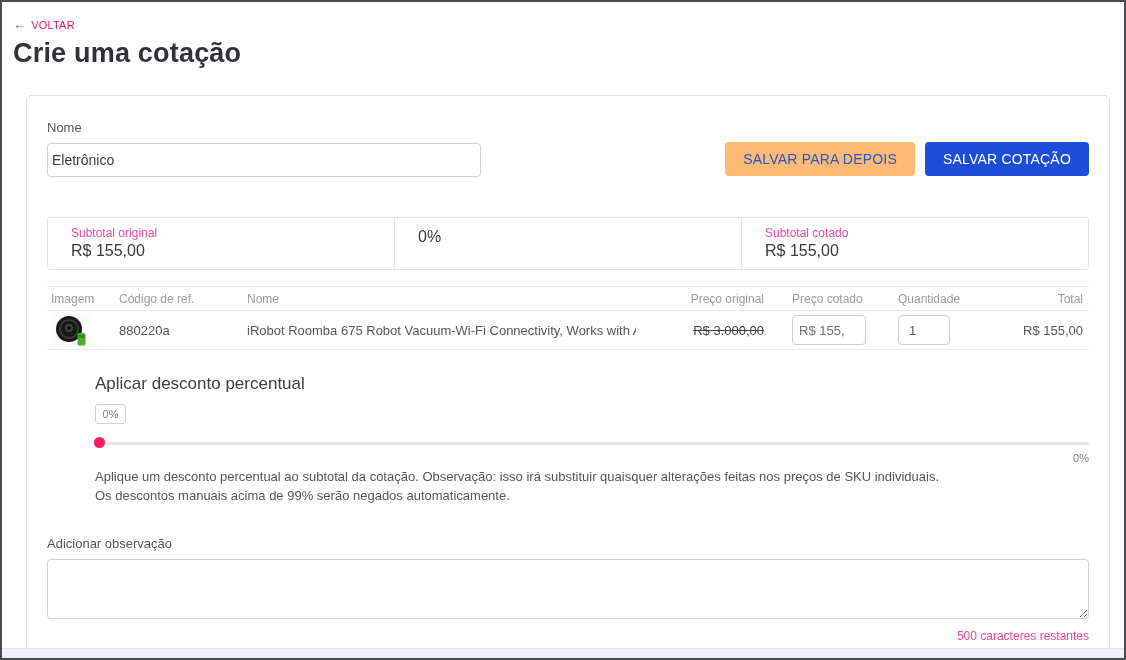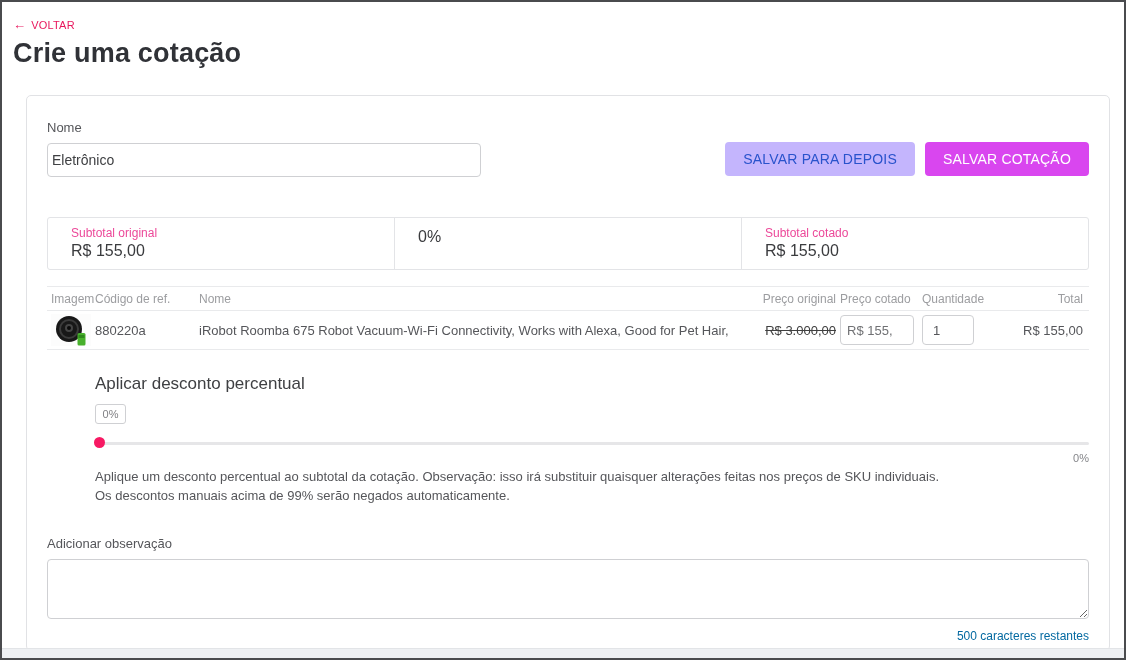--- a/index.html
+++ b/index.html
@@ -38,36 +38,36 @@
     width: 434px; height: 34px; border: 1px solid #cfd0d3; border-radius: 4px;
     padding: 0 4px; font-size: 14px; color: #3f4043; outline: none;
     font-family: "Liberation Sans", sans-serif;
   }
   .actions { display: flex; gap: 10px; margin-bottom: 1px; }
   .btn {
     height: 34px; padding: 0 18px; border: none; border-radius: 4px;
     font-size: 14px; font-weight: 500; letter-spacing: .2px; cursor: pointer;
     font-family: "Liberation Sans", sans-serif;
   }
-  .btn-secondary { background: #c4b5fd; color: #2953cc; }
-  .btn-primary { background: #d946ef; color: #ffffff; }
+  .btn-secondary { background: #fdba74; color: #2953cc; }
+  .btn-primary { background: #1d4ed8; color: #ffffff; }
 
   
   .summary {
     display: flex; margin-top: 40px; border: 1px solid #e3e4e7; border-radius: 3px;
   }
   .summary-cell { flex: 1; padding: 8px 23px 9px 23px; }
   .summary-cell + .summary-cell { border-left: 1px solid #e3e4e7; }
   .summary-label { font-size: 12px; color: #ec4899; }
   .summary-value { font-size: 16px; color: #3a3b3e; margin-top: 2px; }
 
   
   .table { margin-top: 16px; }
   .trow {
-    display: flex; align-items: center; gap: 4px; padding: 0 6px 0 4px;
+    display: flex; align-items: center; gap: 28px; padding: 0 6px 0 4px;
   }
   .thead {
     border-top: 1px solid #e9eaec; border-bottom: 1px solid #e9eaec;
     height: 25px; font-size: 12px; color: #9c9da0;
   }
   .tbody-row { height: 39px; border-bottom: 1px solid #e9eaec; font-size: 13px; color: #55565a; }
   .col-img { width: 40px; flex: none; }
   .col-ref { width: 100px; flex: none; }
   .col-name { flex: 1; min-width: 0; white-space: nowrap; overflow: hidden; }
   .col-po { width: 100px; flex: none; text-align: right; }
@@ -104,21 +104,21 @@
   .slider-value { text-align: right; font-size: 11px; color: #85868a; margin-top: 3px; }
   .discount-desc { margin-top: 4px; font-size: 13px; color: #55565a; line-height: 1.45; }
 
   
   .observation { margin-top: 30px; }
   .obs-textarea {
     width: 100%; height: 60px; border: 1px solid #cfd0d3; border-radius: 4px;
     resize: vertical; outline: none; padding: 8px 10px; font-size: 13px;
     color: #3f4043; font-family: "Liberation Sans", sans-serif;
   }
-  .chars-remaining { text-align: right; font-size: 12px; color: #0369a1; margin-top: 6px; }
+  .chars-remaining { text-align: right; font-size: 12px; color: #ec4899; margin-top: 6px; }
 
   
   .footer-strip {
     position: absolute; left: 0; right: 0; bottom: 0; height: 10px;
     background: #eef0f3; border-top: 1px solid #e2e4e7;
   }
 </style>
 </head>
 <body>
 

